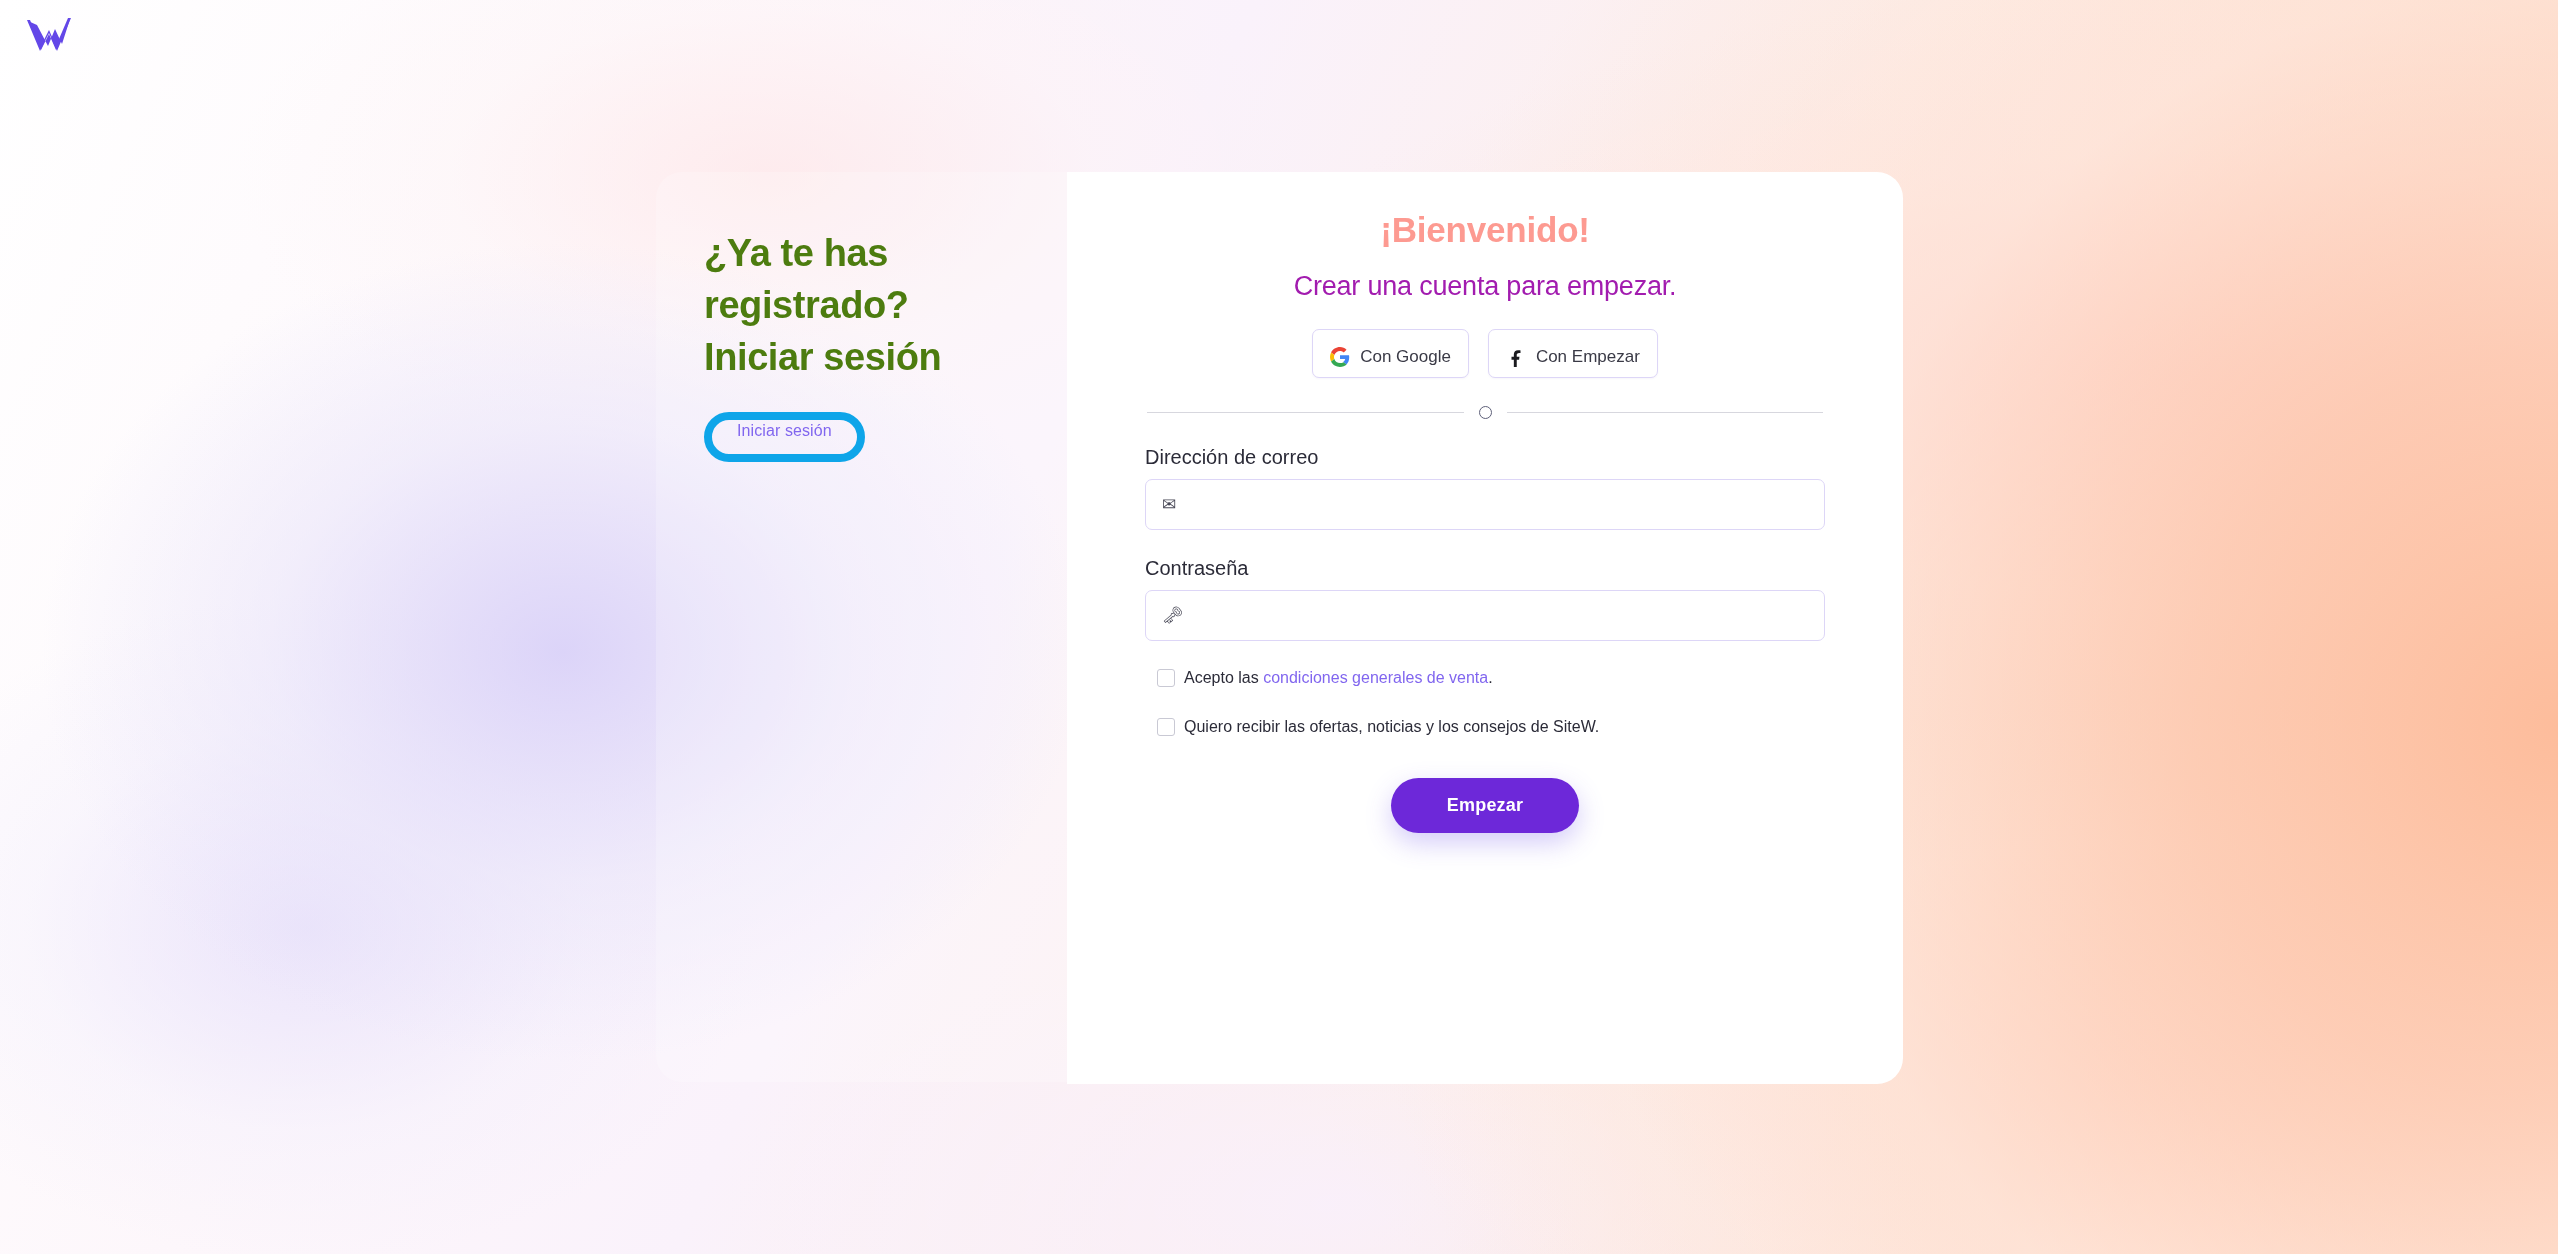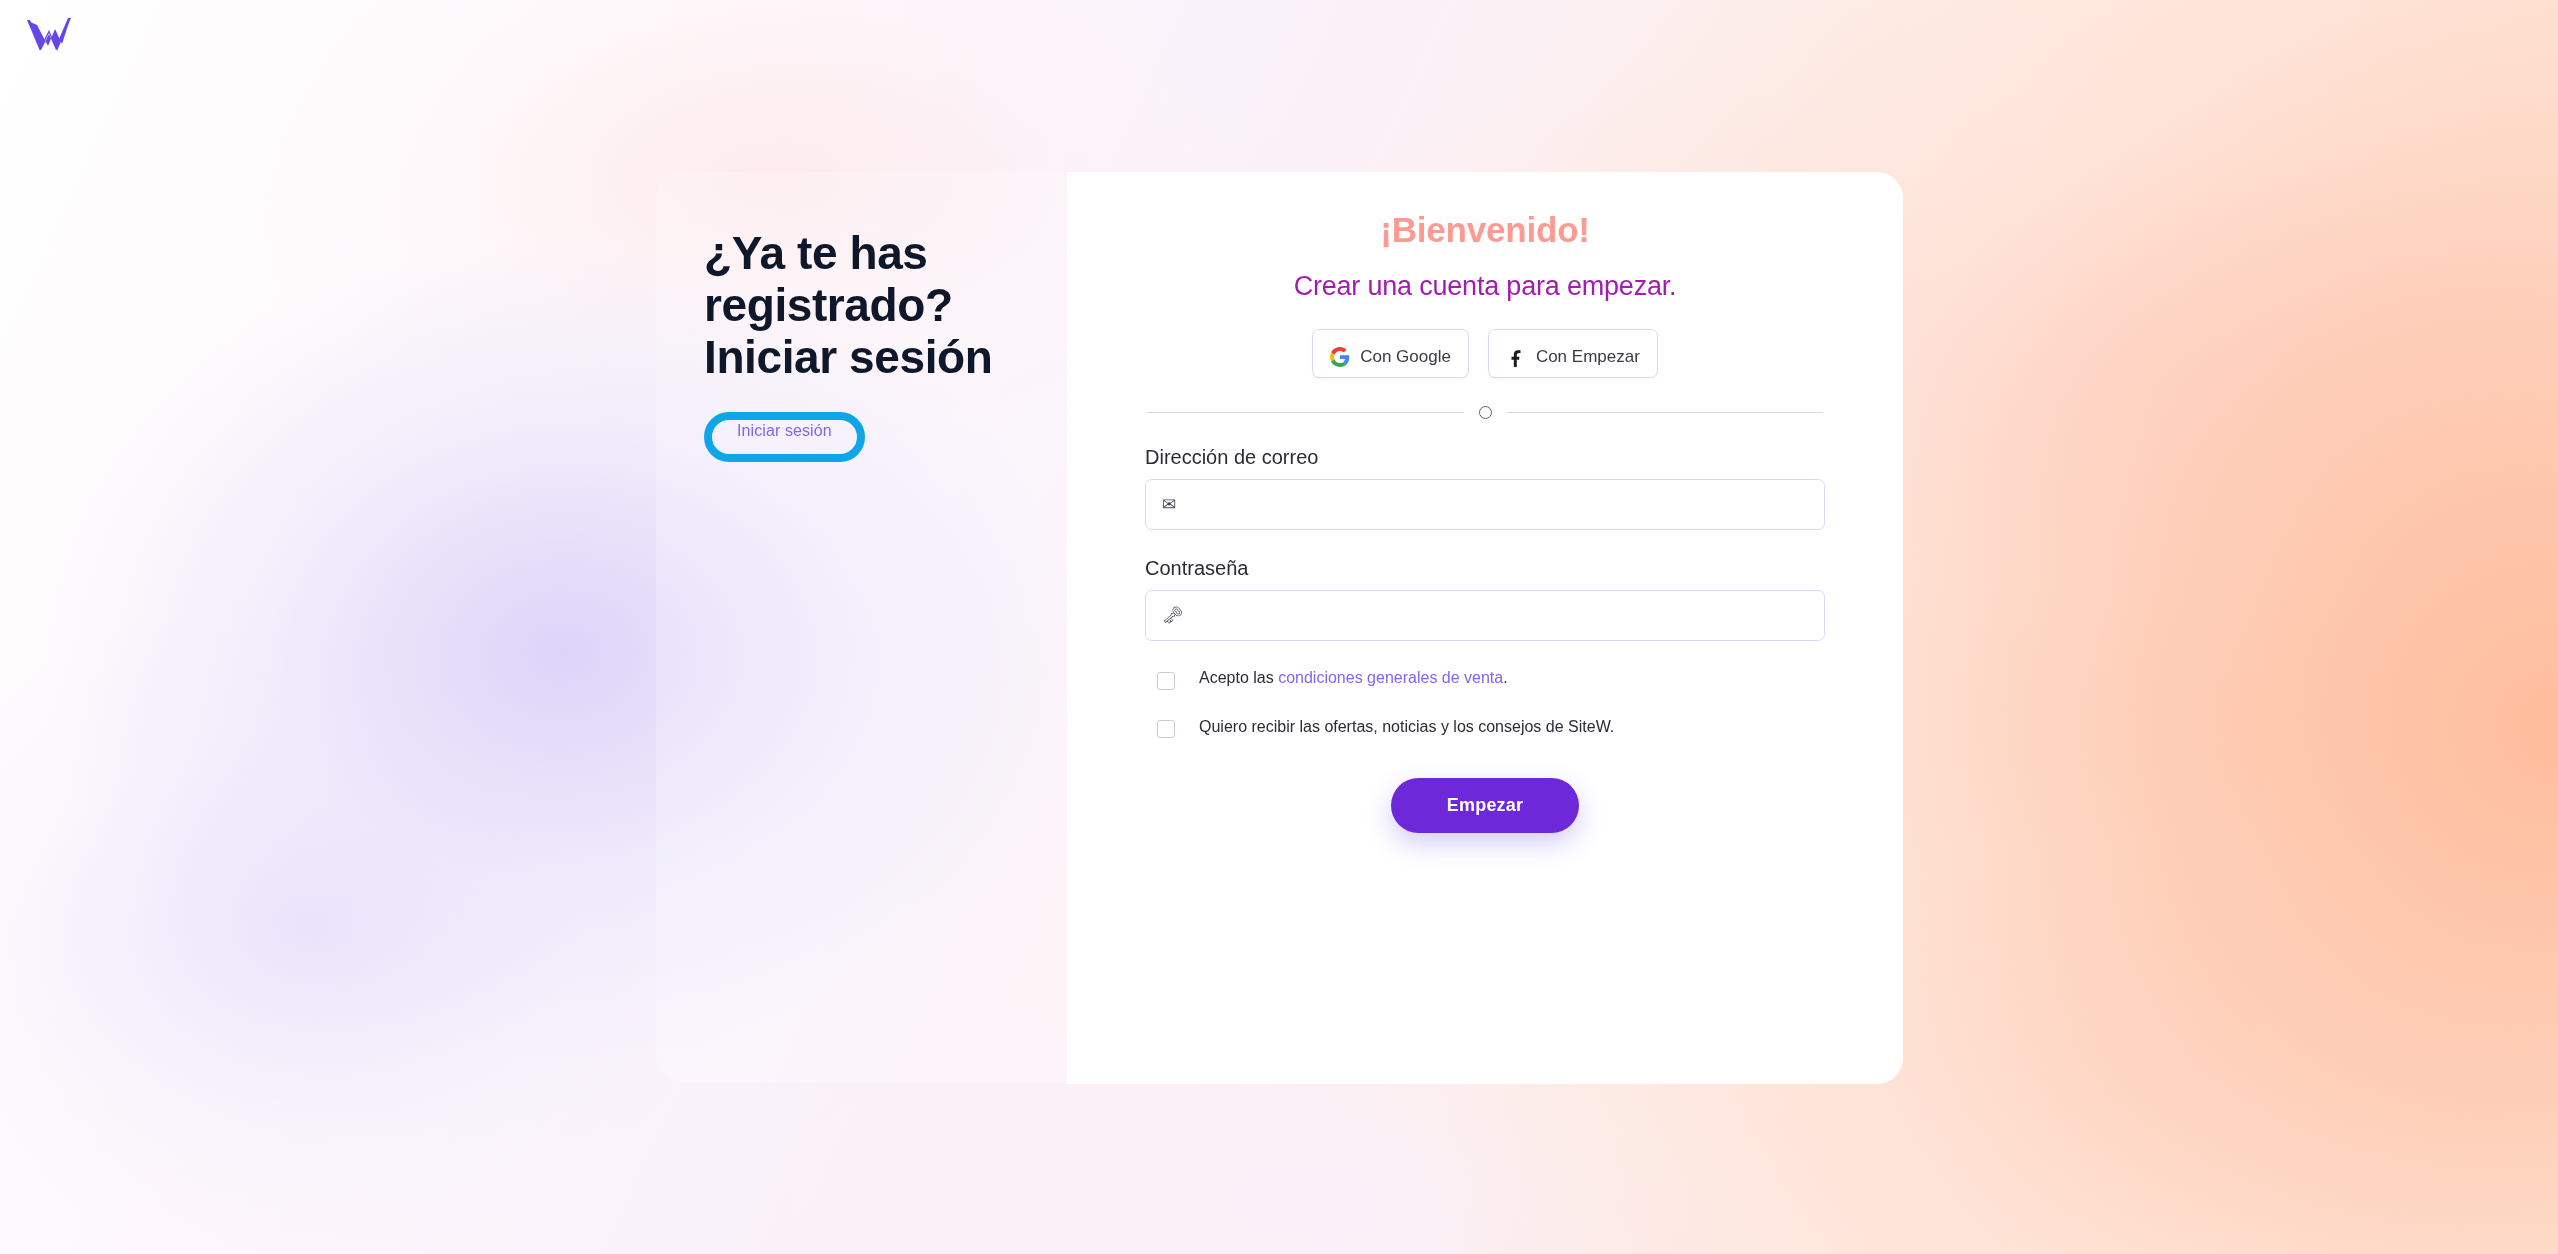--- a/index.html
+++ b/index.html
@@ -46,24 +46,24 @@
     position: absolute;
     left: 656px;
     top: 172px;
     width: 412px;
     height: 910px;
     background: rgba(255,255,255,0.22);
     border-radius: 26px 0 0 26px;
     padding: 55px 0 0 48px;
   }
   #left-heading {
-    font-size: 46px;
+    font-size: 38px;
     line-height: 52px;
     font-weight: bold;
-    color: #0f172a;
+    color: #4d7c0f;
     letter-spacing: -0.4px;
     max-width: 300px;
   }
   #login-btn {
     display: inline-block;
     margin-top: 29px;
     padding: 2px 25px 14px;
     border: 8px solid #0ea5e9;
     border-radius: 26px;
     background: transparent;
@@ -173,22 +173,22 @@
     font-size: 16px;
     color: #2b2b38;
     background: transparent;
     font-family: "Liberation Sans", sans-serif;
     padding: 0 14px 0 4px;
   }
 
   
   .check-row {
     display: flex;
-    align-items: flex-end;
-    gap: 24px;
+    align-items: flex-start;
+    gap: 9px;
     margin-top: 26px;
     padding-left: 12px;
   }
   .check-row:first-of-type { margin-top: 29px; }
   .check-box {
     width: 18px; height: 18px;
     border: 1px solid #c9c9d4;
     border-radius: 3px;
     background: #fff;
     flex: none;

